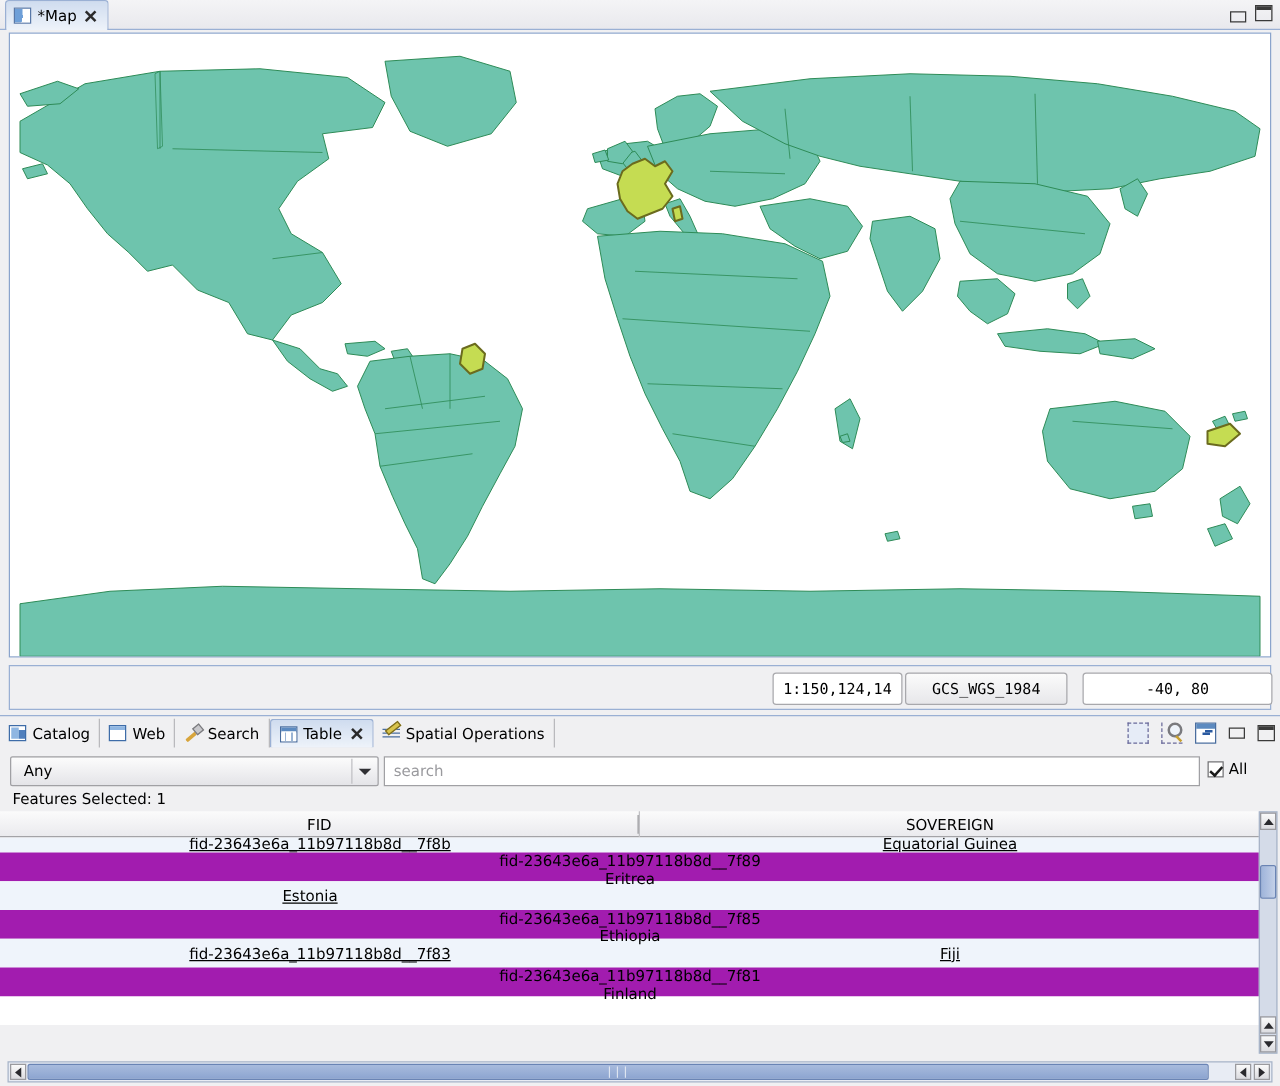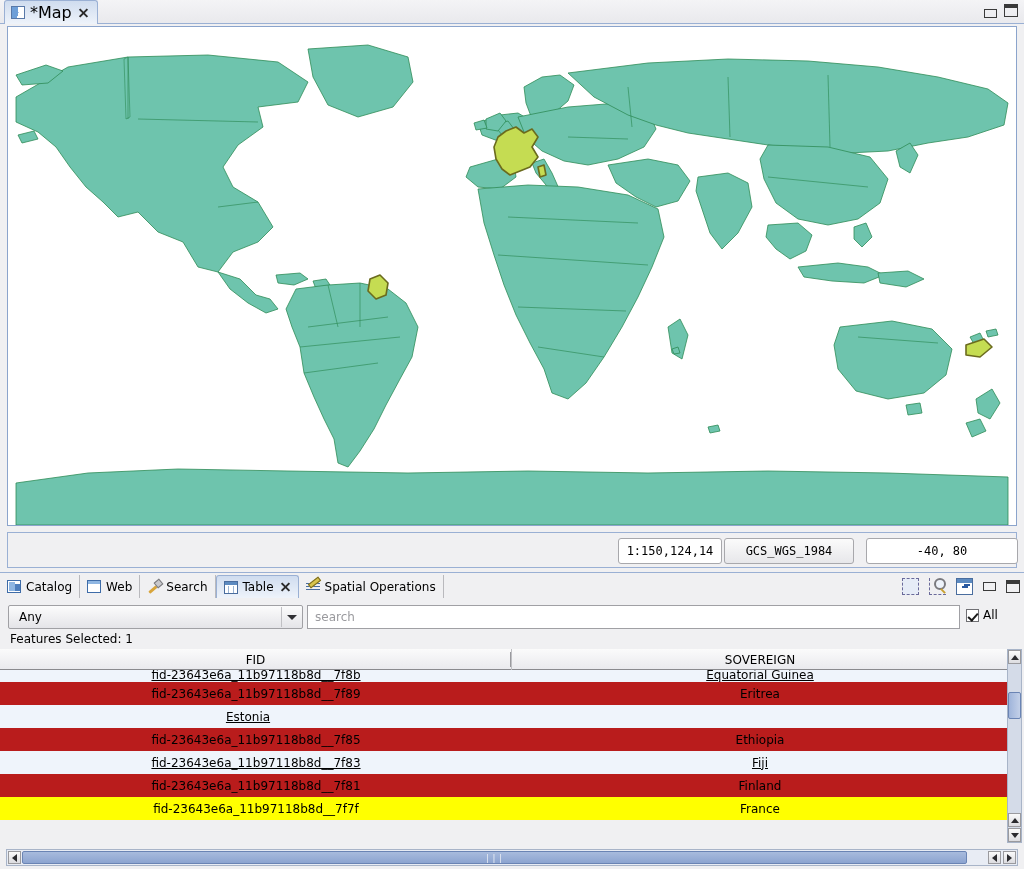--- a/index.html
+++ b/index.html
@@ -25,21 +25,21 @@
     border-bottom: 1px solid #9ab0d4;
   }
   .tab-active-map {
     position: absolute; left: 4px; top: 0px; height: 24px;
     padding: 0 8px 0 6px;
     display: flex; align-items: center; gap: 5px;
     background: linear-gradient(#cfdcef, #eef3fa);
     border: 1px solid #9ab0d4; border-bottom: none;
     border-radius: 3px 3px 0 0;
   }
-  .tab-label { font-size: 16px; color: #000; white-space: nowrap; }
+  .tab-label { font-size: 12px; color: #000; white-space: nowrap; }
   .close-x {
     width: 12px; height: 12px; position: relative; cursor: pointer;
     flex: 0 0 auto;
   }
   .close-x::before, .close-x::after {
     content: ""; position: absolute; left: 1px; top: 5px;
     width: 11px; height: 2px; background: #2a2a2a;
   }
   .close-x::before { transform: rotate(45deg); }
   .close-x::after  { transform: rotate(-45deg); }
@@ -216,21 +216,21 @@
     content:""; position:absolute; right:0; top:3px; bottom:3px; width:1px; background:#9a9a9e;
   }
   .th.sov::after { display:none; }
 
   #table-body {
     position: absolute; left: 0; top: 97px; width: 1008px; height: 150px;
     overflow: hidden; background: #ffffff;
   }
   .trow { display: flex; height: 23px; align-items: center; font-size: 12px; }
   .trow.odd  { background: #eff4fb; text-decoration: underline; }
-  .trow.even { background: #b91c1c; }
+  .trow.even { background: #a21caf; flex-direction: column; }
   .trow.sel  { background: #ffff00; }
   .cell { display: flex; align-items: center; justify-content: center; height: 23px; }
   .cell.fid { width: 512px; }
   .cell.sov { width: 496px; }
 
   
   #vscroll {
     position: absolute; right: 2px; top: 76px; width: 15px; height: 194px;
     background: #d4dbe8; border: 1px solid #a8b4c8;
   }
@@ -490,24 +490,20 @@
           <div class="cell sov">Ethiopia</div>
         </div>
         <div class="trow odd">
           <div class="cell fid">fid-23643e6a_11b97118b8d__7f83</div>
           <div class="cell sov">Fiji</div>
         </div>
         <div class="trow even">
           <div class="cell fid">fid-23643e6a_11b97118b8d__7f81</div>
           <div class="cell sov">Finland</div>
         </div>
-        <div class="trow sel">
-          <div class="cell fid">fid-23643e6a_11b97118b8d__7f7f</div>
-          <div class="cell sov">France</div>
-        </div>
       </div>
 
     <div id="vscroll">
       <div class="sb-btn" style="position:absolute;left:0;top:0;">
         <span class="tri-up"></span>
       </div>
       <div id="vthumb"></div>
       <div class="sb-btn" style="position:absolute;left:0;bottom:15px;">
         <span class="tri-up"></span>
       </div>

